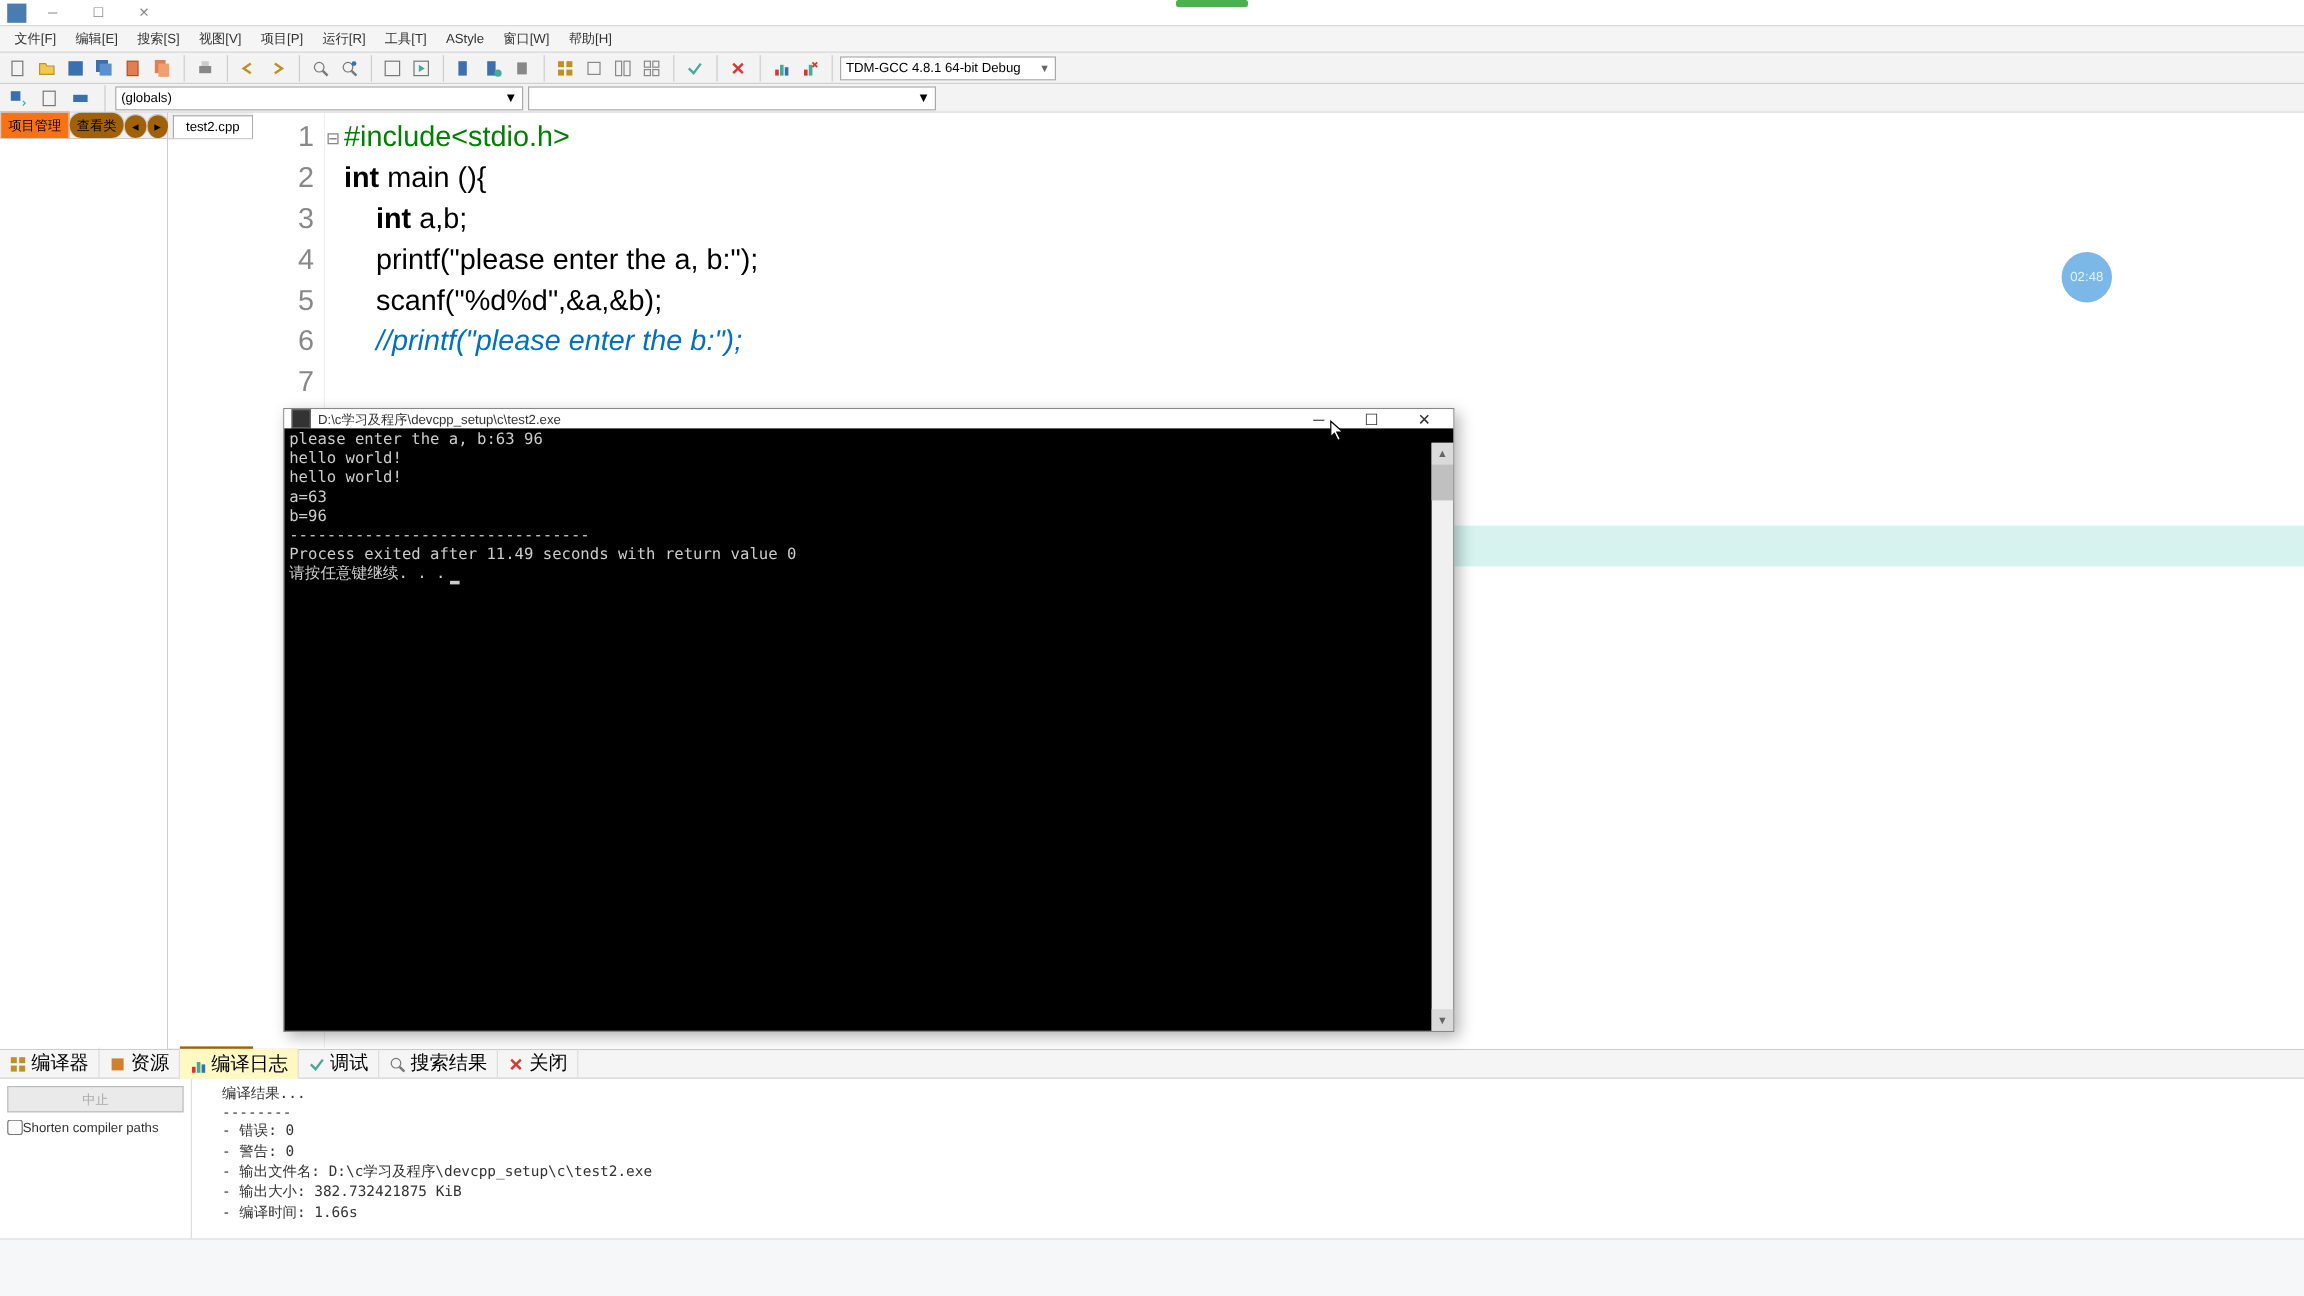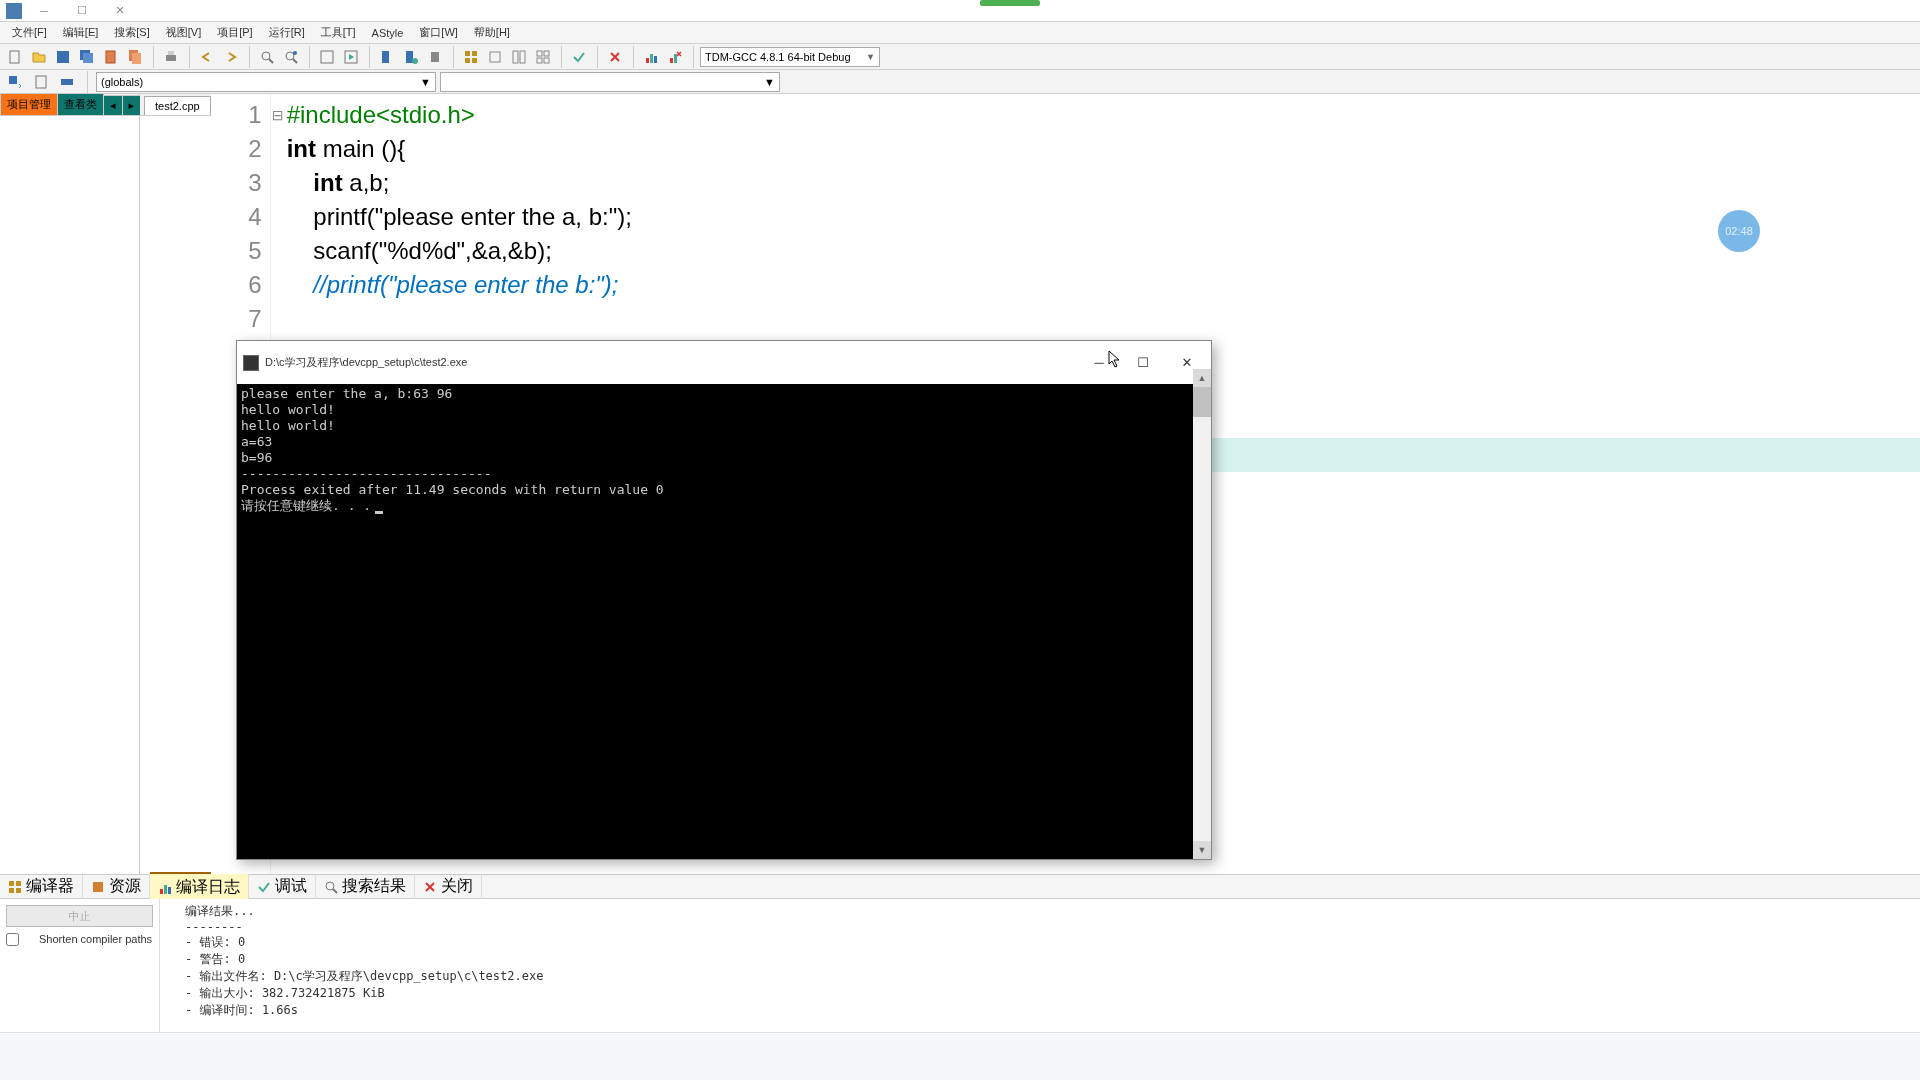--- a/index.html
+++ b/index.html
@@ -28,21 +28,21 @@
 .toolbar2 { height: 24px; background: #f3f3f3; display: flex; align-items: center; padding: 2px 4px; border-bottom: 1px solid #d0d0d0; gap: 4px; }
 .t2combo { height: 20px; border: 1px solid #aaa; background: #fff; font-size: 11px; padding: 0 4px; display: flex; align-items: center; justify-content: space-between; }
 
 
 .mainarea { display: flex; height: 780px; background: #fff; }
 
 
 .leftpanel { width: 140px; border-right: 1px solid #ccc; display: flex; flex-direction: column; }
 .leftpanel .tabs { height: 22px; display: flex; border-bottom: 1px solid #ccc; background: #f0f0f0; font-size: 11px; align-items: flex-end; }
 .leftpanel .tab { padding: 3px 6px; border: 1px solid #ccc; border-bottom: none; background: #f97316; margin-right: -1px; white-space: nowrap; }
-.leftpanel .tab.inactive { background: #0f766e; }
+.leftpanel .tab.inactive { background: #a16207; border-radius: 11px; }
 .leftpanel .tree { flex: 1; background: #fff; }
 
 
 .editorwrap { flex: 1; display: flex; position: relative; }
 .edittabs { height: 22px; display: flex; align-items: flex-end; background: #f0f0f0; border-bottom: 1px solid #ccc; padding-left: 4px; font-size: 11px; }
 .edittab { padding: 3px 10px; border: 1px solid #aaa; border-bottom: none; background: #fff; }
 .editor { flex: 1; display: flex; background: #fff; font-family: Consolas, monospace; font-size: 24px; position: relative; overflow: hidden; }
 .gutter { width: 60px; text-align: right; padding: 4px 8px 0 0; color: #888; background: #fff; border-right: 1px solid #eee; line-height: 34px; }
 .fold { width: 14px; background: #fff; padding-top: 4px; line-height: 34px; text-align: center; color: #888; font-size: 14px; }
 .code { flex: 1; padding: 4px 4px 0 2px; line-height: 34px; white-space: pre; position: relative; }
@@ -51,40 +51,40 @@
 .kw { color: #000; font-weight: bold; }
 .pre { color: #008000; }
 .str { color: #000; }
 .cmt { color: #0070c0; font-style: italic; }
 
 
 .timer { position: absolute; top: 210px; right: 160px; width: 42px; height: 42px; border-radius: 50%; background: #7bb8e8; color: #e0f0ff; display: flex; align-items: center; justify-content: center; font-size: 11px; z-index: 50; }
 
 
 .console { position: absolute; top: 340px; left: 236px; width: 976px; height: 520px; border: 1px solid #888; background: #fff; box-shadow: 4px 4px 12px rgba(0,0,0,0.3); z-index: 40; display: flex; flex-direction: column; }
-.console-tb { height: 43px; background: #fff; display: flex; align-items: center; padding: 0 2px 0 6px; font-size: 11px; color: #333; }
+.console-tb { height: 16px; background: #fff; display: flex; align-items: center; padding: 0 2px 0 6px; font-size: 11px; color: #333; }
 .console-tb .cicon { width: 16px; height: 16px; margin-right: 6px; background: #333; border: 1px solid #666; }
 .console-tb .ctitle { flex: 1; }
 .console-tb .cbtn { width: 44px; height: 24px; display: flex; align-items: center; justify-content: center; font-size: 13px; color: #333; }
 .console-body { flex: 1; background: #000; color: #ccc; font-family: "SimSun", Consolas, monospace; font-size: 13px; padding: 2px 4px; white-space: pre; position: relative; line-height: 16px; }
 .console-body .cursor { display: inline-block; width: 8px; height: 3px; background: #ccc; vertical-align: bottom; margin-left: 4px; }
 .console-sb { position: absolute; right: 0; top: 28px; width: 18px; bottom: 0; background: #f0f0f0; }
 .console-sb .sbtn { height: 18px; background: #dadada; display: flex; align-items: center; justify-content: center; font-size: 9px; color: #666; }
 .console-sb .sthumb { height: 30px; background: #c0c0c0; margin-top: 0; }
 
 
 .bottomwrap { border-top: 1px solid #ccc; background: #f5f5f5; height: 185px; display: flex; flex-direction: column; }
 .btabs { height: 24px; display: flex; align-items: center; border-bottom: 1px solid #ccc; font-size: 16px; }
 .btab { padding: 3px 8px; display: flex; align-items: center; gap: 4px; border-right: 1px solid #ddd; }
 .btab.active { background: #fef9c3; border-top: 2px solid #a16207; }
 .btab .bicn { width: 14px; height: 14px; display: inline-block; }
 .bpanel { flex: 1; display: flex; background: #fff; }
 .bpanel-left { width: 160px; border-right: 1px solid #ddd; padding: 6px; display: flex; flex-direction: column; gap: 6px; font-size: 11px; }
 .bpanel-left .stopbtn { height: 22px; border: 1px solid #bbb; background: #eaeaea; color: #aaa; display: flex; align-items: center; justify-content: center; }
-.bpanel-left label { display: flex; gap: 20px; color: #333; }
+.bpanel-left label { display: flex; align-items: center; gap: 0; color: #333; }
 .bpanel-right { flex: 1; padding: 4px 6px; font-family: "SimSun", Consolas, monospace; font-size: 12px; color: #333; white-space: pre; overflow: auto; position: relative; margin-left: 19px; }
 .bpanel-sb { height: 18px; background: #f0f0f0; border-top: 1px solid #ddd; display: flex; }
 .bpanel-sb .sl { width: 18px; background: #dadada; text-align: center; font-size: 9px; color: #666; }
 .bpanel-sb .sr { width: 18px; background: #dadada; text-align: center; font-size: 9px; color: #666; margin-left: auto; }
 
 
 .statusbar { height: 22px; background: #f0f0f0; border-top: 1px solid #ccc; display: flex; align-items: center; font-size: 11px; color: #333; }
 .statusbar .cell { padding: 0 10px; border-right: 1px solid #ddd; height: 100%; display: flex; align-items: center; }
 
 

